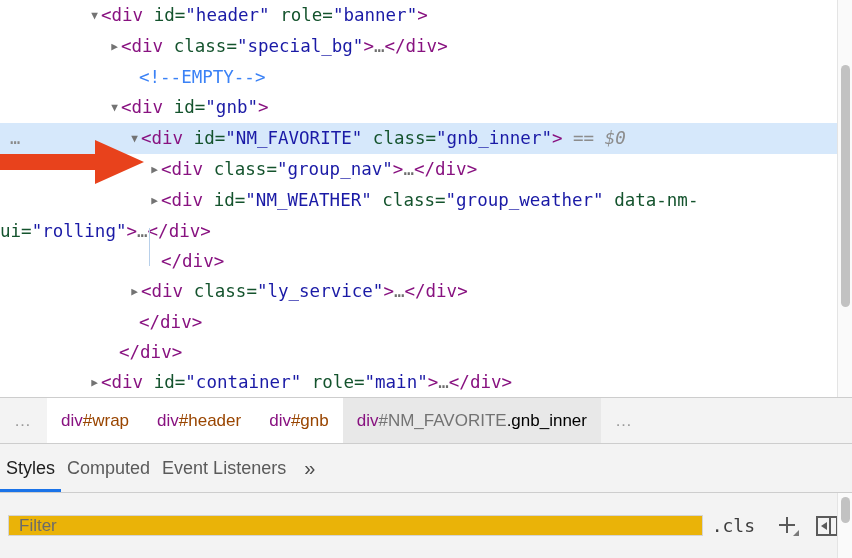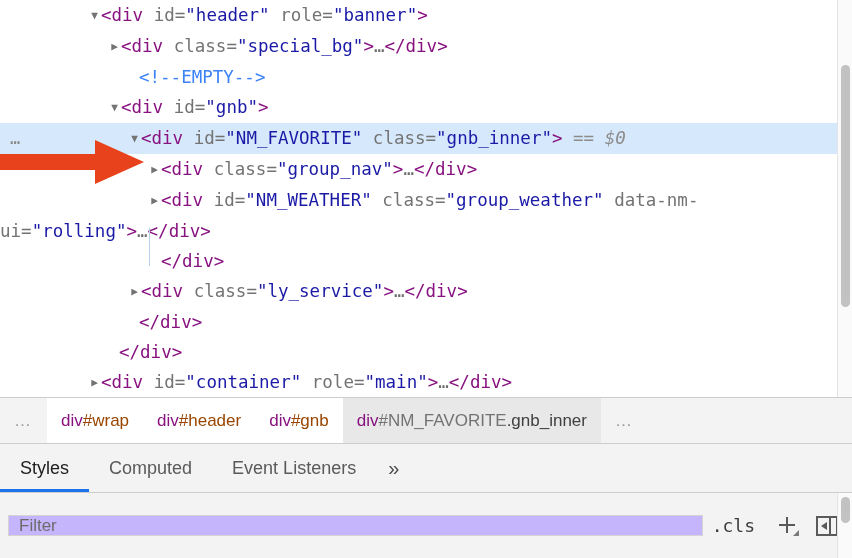--- a/index.html
+++ b/index.html
@@ -48,21 +48,21 @@
     color:#737373;
     font-size:11px;
     vertical-align:2px;
     text-align:center;
   }
   .twisty.open::before { content:"\25BC"; }
   .twisty.closed::before { content:"\25B6"; }
   .twisty.none::before { content:""; }
 
   .tag      { color:#881280; }
-  .attname  { color:#737373; }
+  .attname  { color:#14532d; }
   .attval   { color:#1a1aa6; }
   .angle    { color:#881280; }
   .comment  { color:#3b82f6; }
   .ellip    { color:#6e6e6e; }
   .dollar   { color:#8c8c8c; font-style:italic; }
 
   
   .guide {
     position:absolute;
     width:1px;
@@ -129,37 +129,37 @@
     display:flex; align-items:center;
     padding:0 14px;
     background:#ffffff;
     white-space:nowrap;
     cursor:default;
   }
   .crumb.selected { background:#e8e8e8; }
   .crumb .c-tag  { color:#881280; }
   .crumb .c-id   { color:#994500; }
   .crumb .c-id-dark { color:#737373; }
-  .crumb .c-cls  { color:#404040; }
+  .crumb .c-cls  { color:#000000; }
 
   
   .tabs-bar {
     height:49px;
     background:#f3f3f3;
     border-bottom:1px solid #cdcdcd;
     display:flex;
     align-items:center;
     padding-left:0px;
     position:relative;
   }
   .tab {
     position:relative;
     height:100%;
     display:flex; align-items:center;
-    padding:0 20px;
+    padding:0 6px;
     font-size:18px;
     color:#5a5a5a;
     cursor:default;
     white-space:nowrap;
   }
   .tab.active { color:#202020; }
   .tab.active::after {
     content:"";
     position:absolute;
     left:0; right:0; bottom:0;
@@ -180,21 +180,21 @@
     background:#f3f3f3;
     display:flex;
     align-items:center;
     padding:7px 0px 7px 0px;
     position:relative;
   }
   .filter-input {
     flex:1;
     height:21px;
     margin-left:8px;
-    background:#c4b5fd;
+    background:#eab308;
     border:1px solid #d4d4d4;
     outline:none;
     font-family:"Liberation Sans", sans-serif;
     font-size:17px;
     color:#5b5b5b;
     padding:0 10px;
   }
   .filter-input::placeholder { color:#6b6b6b; opacity:1; }
 
   .tb-btn {

